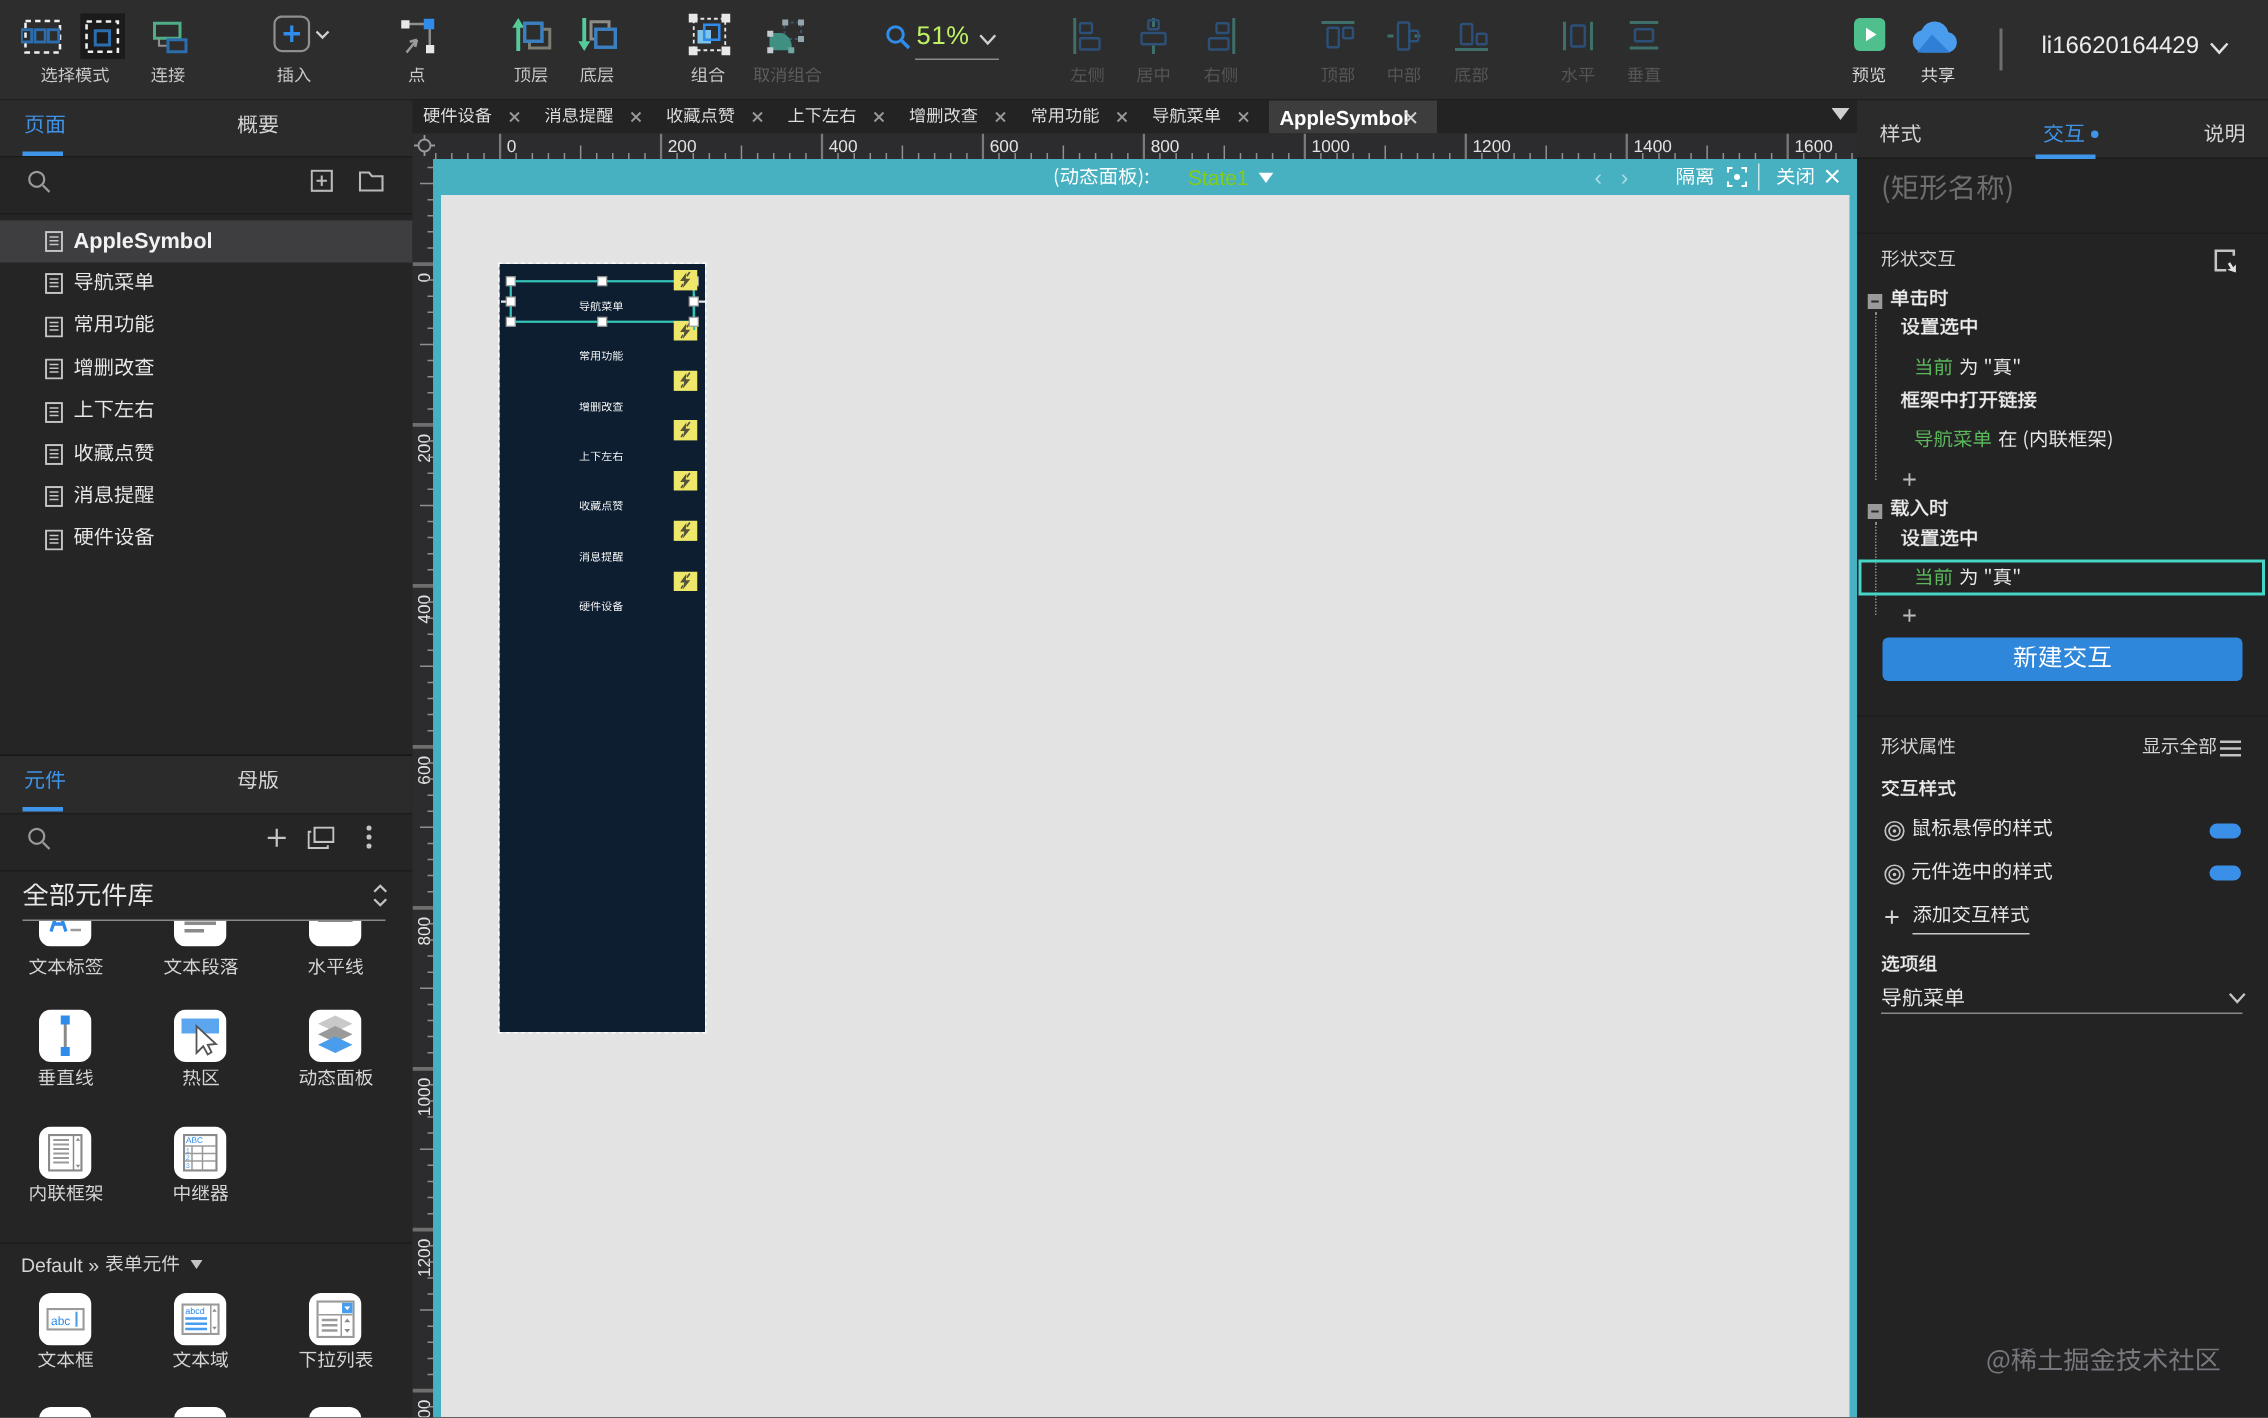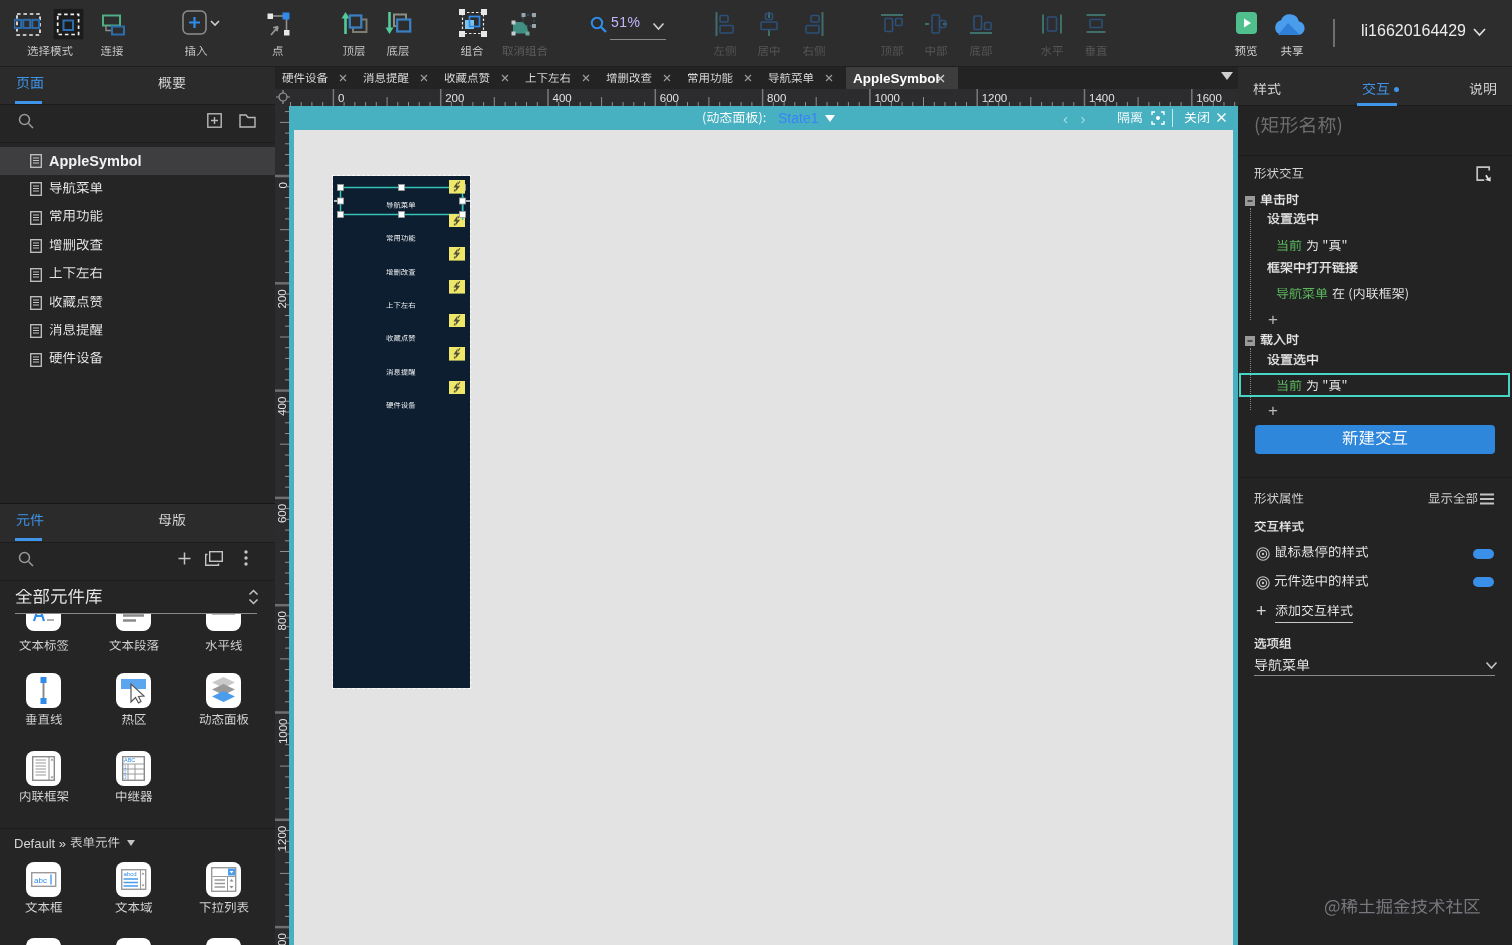--- a/index.html
+++ b/index.html
@@ -256,21 +256,21 @@
             <use href="#g53D6" x="0"></use>
             <use href="#g6D88" x="1000"></use>
             <use href="#g7EC4" x="2000"></use>
             <use href="#g5408" x="3000"></use>
           </g>
         </svg></div>
       <svg class="abs" style="left:590px;top:16px" width="17" height="17" viewBox="0 0 17 17">
 <circle cx="7" cy="7" r="5.2" fill="none" stroke="#2f8ceb" stroke-width="2"></circle>
 <path d="M11 11 L16 16" stroke="#2f8ceb" stroke-width="2.4"></path>
 </svg>
-      <div class="abs" style="left:611px;top:14px;font-size:14px;color:#c4b5fd;letter-spacing:0.5px">51%</div>
+      <div class="abs" style="left:611px;top:14px;font-size:17px;color:#bef264;letter-spacing:0.5px">51%</div>
       <svg class="abs" style="left:652px;top:22px" width="13" height="9" viewBox="0 0 13 9">
 <path d="M1.5 1.5 L6.5 7 L11.5 1.5" fill="none" stroke="#cfcfcf" stroke-width="1.6"></path>
       </svg>
       <div class="abs" style="left:610px;top:38.5px;width:56px;height:1px;background:#8a8a8a"></div>
       <svg class="abs" style="left:713px;top:11px" width="24" height="26" viewBox="0 0 24 26">
         <path d="M3.5 1 L3.5 25" stroke="#3e6f68" stroke-width="2"></path>
         <rect x="7" y="4.5" width="8" height="6.5" fill="none" stroke="#2c5078" stroke-width="1.6" rx="1"></rect>
         <rect x="7" y="14.5" width="13" height="7.5" fill="none" stroke="#2c5078" stroke-width="1.6" rx="1"></rect>
       </svg>
       <div class="abs" style="left:725px;top:44px;transform:translateX(-50%)"><svg class="cn " width="23" height="12" viewBox="0 0 23 12">
@@ -1004,21 +1004,21 @@
         <g fill="#ffffff" transform="translate(0,10.1) scale(0.01300,-0.01300)">
           <use href="#g0028" x="0"></use>
           <use href="#g52A8" x="338"></use>
           <use href="#g6001" x="1338"></use>
           <use href="#g9762" x="2338"></use>
           <use href="#g677F" x="3338"></use>
           <use href="#g0029" x="4338"></use>
           <use href="#g003A" x="4676"></use>
         </g>
       </svg>
-      <span style="font-size:14px;color:#3b82f6;margin-left:11px">State1</span>
+      <span style="font-size:14px;color:#84cc16;margin-left:25px">State1</span>
       <svg style="margin-left:7px" width="10" height="7" viewBox="0 0 10 7">
         <path d="M0 0 L10 0 L5 7 Z" fill="#fff"></path>
       </svg>
     </div>
     <div class="abs flexc" style="left:1063px;top:106px;height:24px;color:rgba(255,255,255,0.55);font-size:15px">‹&nbsp;&nbsp;&nbsp;›</div>
     <div class="abs flexc" style="left:1117px;top:106px;height:24px">
       <svg class="cn " width="26" height="13" viewBox="0 0 26 13">
         <g fill="#ffffff" transform="translate(0,10.1) scale(0.01300,-0.01300)">
           <use href="#g9694" x="0"></use>
           <use href="#g79BB" x="1000"></use>

